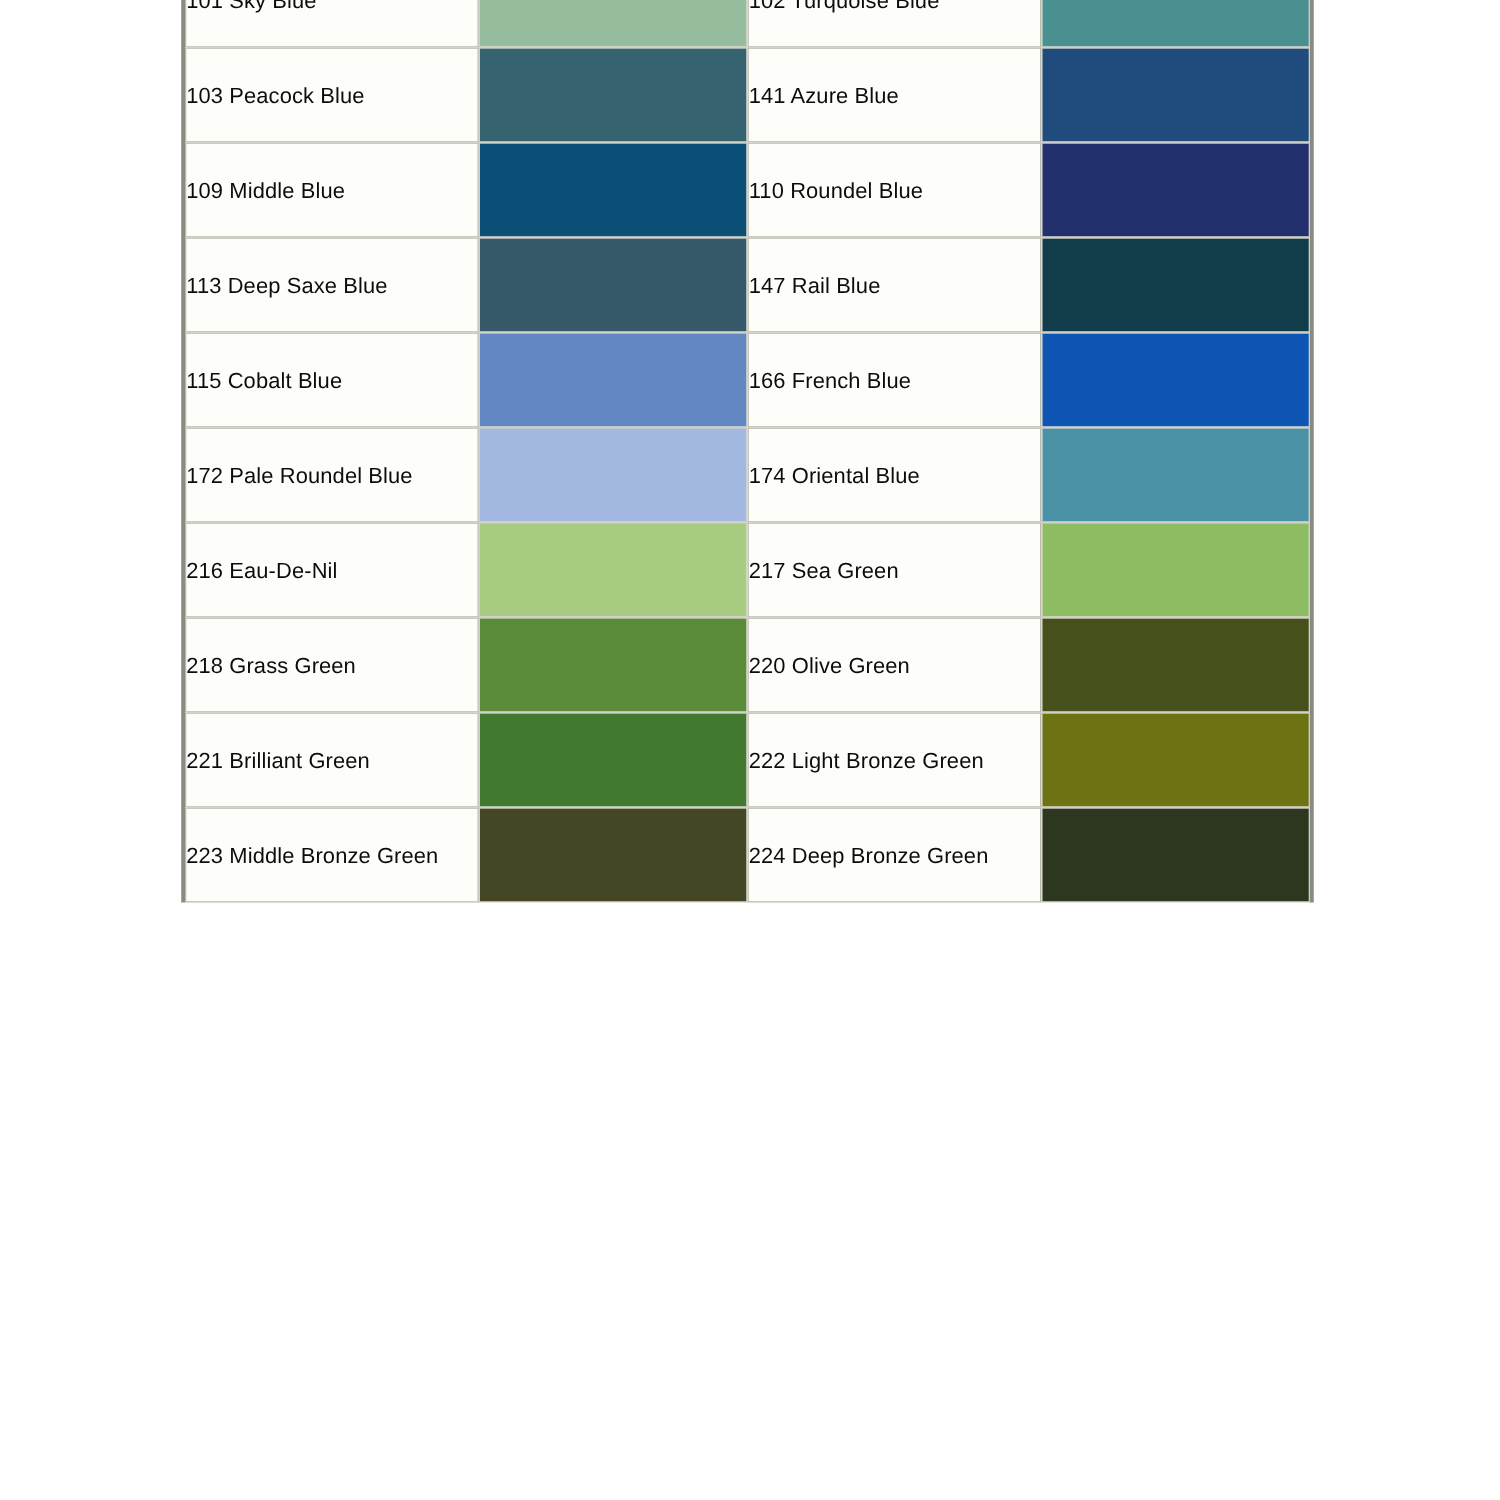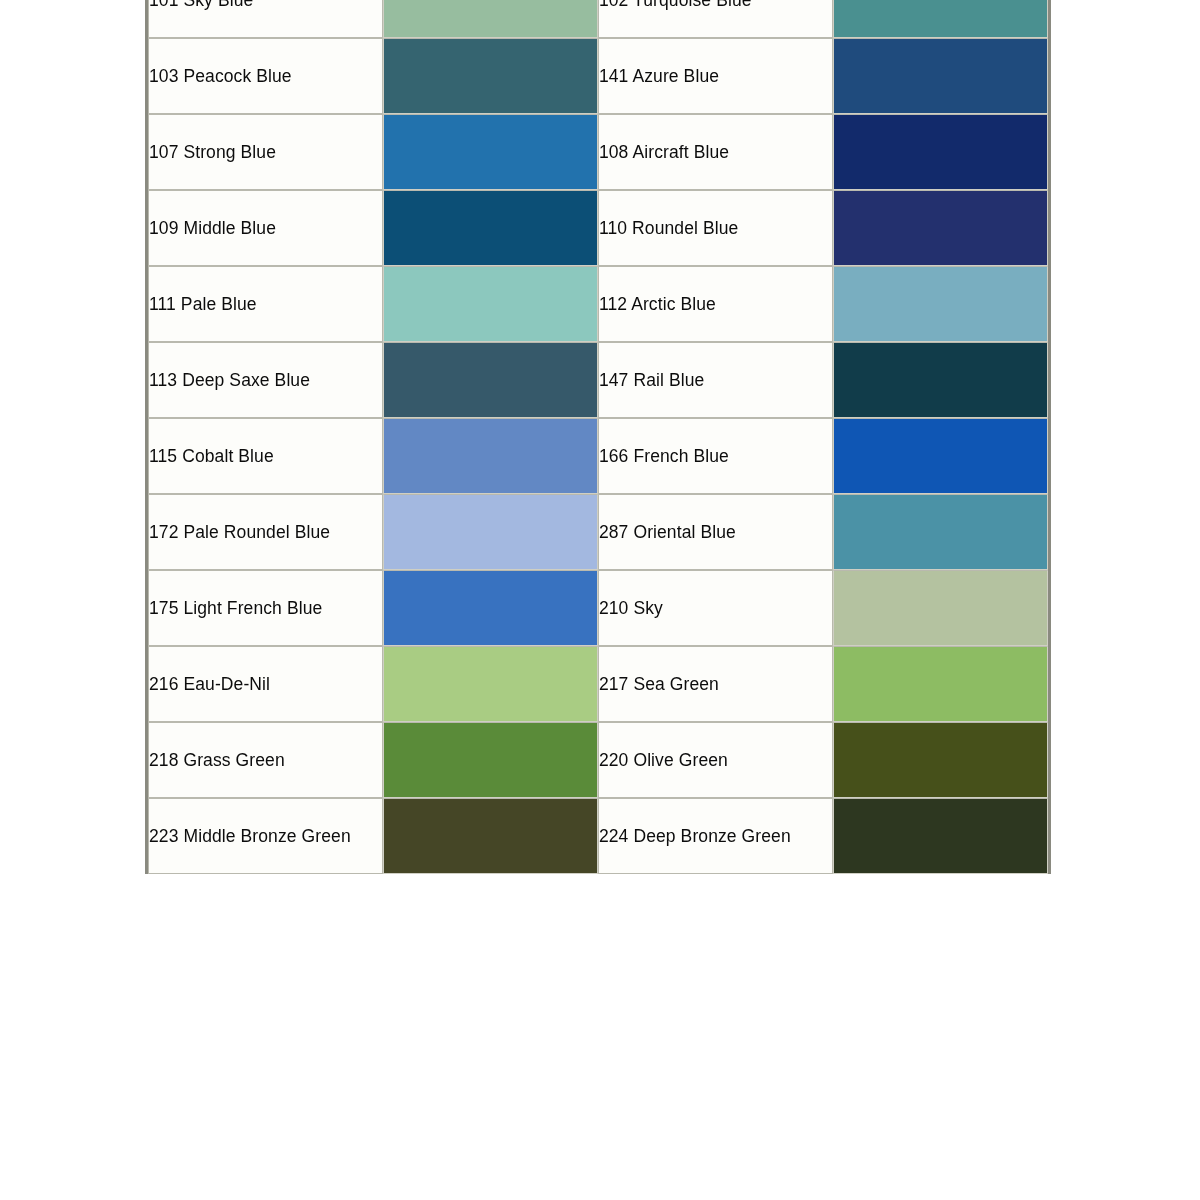--- a/index.html
+++ b/index.html
@@ -94,47 +94,27 @@
           <td class="label-cell">103 Peacock Blue</td>
           <td class="swatch-cell">
             <span class="swatch" style="background: rgb(53, 100, 112);"></span>
           </td>
           <td class="label-cell">141 Azure Blue</td>
           <td class="swatch-cell">
             <span class="swatch" style="background: rgb(31, 75, 125);"></span>
           </td>
         </tr>
         <tr class="swatch-row">
-          <td class="label-cell">107 Strong Blue</td>
-          <td class="swatch-cell">
-            <span class="swatch" style="background: rgb(34, 114, 173);"></span>
-          </td>
-          <td class="label-cell">108 Aircraft Blue</td>
-          <td class="swatch-cell">
-            <span class="swatch" style="background: rgb(18, 42, 107);"></span>
-          </td>
-        </tr>
-        <tr class="swatch-row">
           <td class="label-cell">109 Middle Blue</td>
           <td class="swatch-cell">
             <span class="swatch" style="background: rgb(12, 79, 118);"></span>
           </td>
           <td class="label-cell">110 Roundel Blue</td>
           <td class="swatch-cell">
             <span class="swatch" style="background: rgb(35, 48, 110);"></span>
-          </td>
-        </tr>
-        <tr class="swatch-row">
-          <td class="label-cell">111 Pale Blue</td>
-          <td class="swatch-cell">
-            <span class="swatch" style="background: rgb(140, 200, 190);"></span>
-          </td>
-          <td class="label-cell">112 Arctic Blue</td>
-          <td class="swatch-cell">
-            <span class="swatch" style="background: rgb(121, 174, 192);"></span>
           </td>
         </tr>
         <tr class="swatch-row">
           <td class="label-cell">113 Deep Saxe Blue</td>
           <td class="swatch-cell">
             <span class="swatch" style="background: rgb(54, 89, 106);"></span>
           </td>
           <td class="label-cell">147 Rail Blue</td>
           <td class="swatch-cell">
             <span class="swatch" style="background: rgb(17, 60, 74);"></span>
@@ -148,33 +128,23 @@
           <td class="label-cell">166 French Blue</td>
           <td class="swatch-cell">
             <span class="swatch" style="background: rgb(15, 86, 180);"></span>
           </td>
         </tr>
         <tr class="swatch-row">
           <td class="label-cell">172 Pale Roundel Blue</td>
           <td class="swatch-cell">
             <span class="swatch" style="background: rgb(163, 184, 224);"></span>
           </td>
-          <td class="label-cell">287 Oriental Blue</td>
+          <td class="label-cell">174 Oriental Blue</td>
           <td class="swatch-cell">
             <span class="swatch" style="background: rgb(75, 146, 166);"></span>
-          </td>
-        </tr>
-        <tr class="swatch-row">
-          <td class="label-cell">175 Light French Blue</td>
-          <td class="swatch-cell">
-            <span class="swatch" style="background: rgb(56, 114, 192);"></span>
-          </td>
-          <td class="label-cell">210 Sky</td>
-          <td class="swatch-cell">
-            <span class="swatch" style="background: rgb(180, 194, 160);"></span>
           </td>
         </tr>
         <tr class="swatch-row">
           <td class="label-cell">216 Eau-De-Nil</td>
           <td class="swatch-cell">
             <span class="swatch" style="background: rgb(169, 204, 131);"></span>
           </td>
           <td class="label-cell">217 Sea Green</td>
           <td class="swatch-cell">
             <span class="swatch" style="background: rgb(141, 188, 99);"></span>
@@ -184,20 +154,30 @@
           <td class="label-cell">218 Grass Green</td>
           <td class="swatch-cell">
             <span class="swatch" style="background: rgb(90, 139, 57);"></span>
           </td>
           <td class="label-cell">220 Olive Green</td>
           <td class="swatch-cell">
             <span class="swatch" style="background: rgb(70, 80, 26);"></span>
           </td>
         </tr>
         <tr class="swatch-row">
+          <td class="label-cell">221 Brilliant Green</td>
+          <td class="swatch-cell">
+            <span class="swatch" style="background: rgb(65, 122, 46);"></span>
+          </td>
+          <td class="label-cell">222 Light Bronze Green</td>
+          <td class="swatch-cell">
+            <span class="swatch" style="background: rgb(109, 115, 18);"></span>
+          </td>
+        </tr>
+        <tr class="swatch-row">
           <td class="label-cell">223 Middle Bronze Green</td>
           <td class="swatch-cell">
             <span class="swatch" style="background: rgb(69, 70, 38);"></span>
           </td>
           <td class="label-cell">224 Deep Bronze Green</td>
           <td class="swatch-cell">
             <span class="swatch" style="background: rgb(45, 55, 32);"></span>
           </td>
         </tr>
       </tbody>

